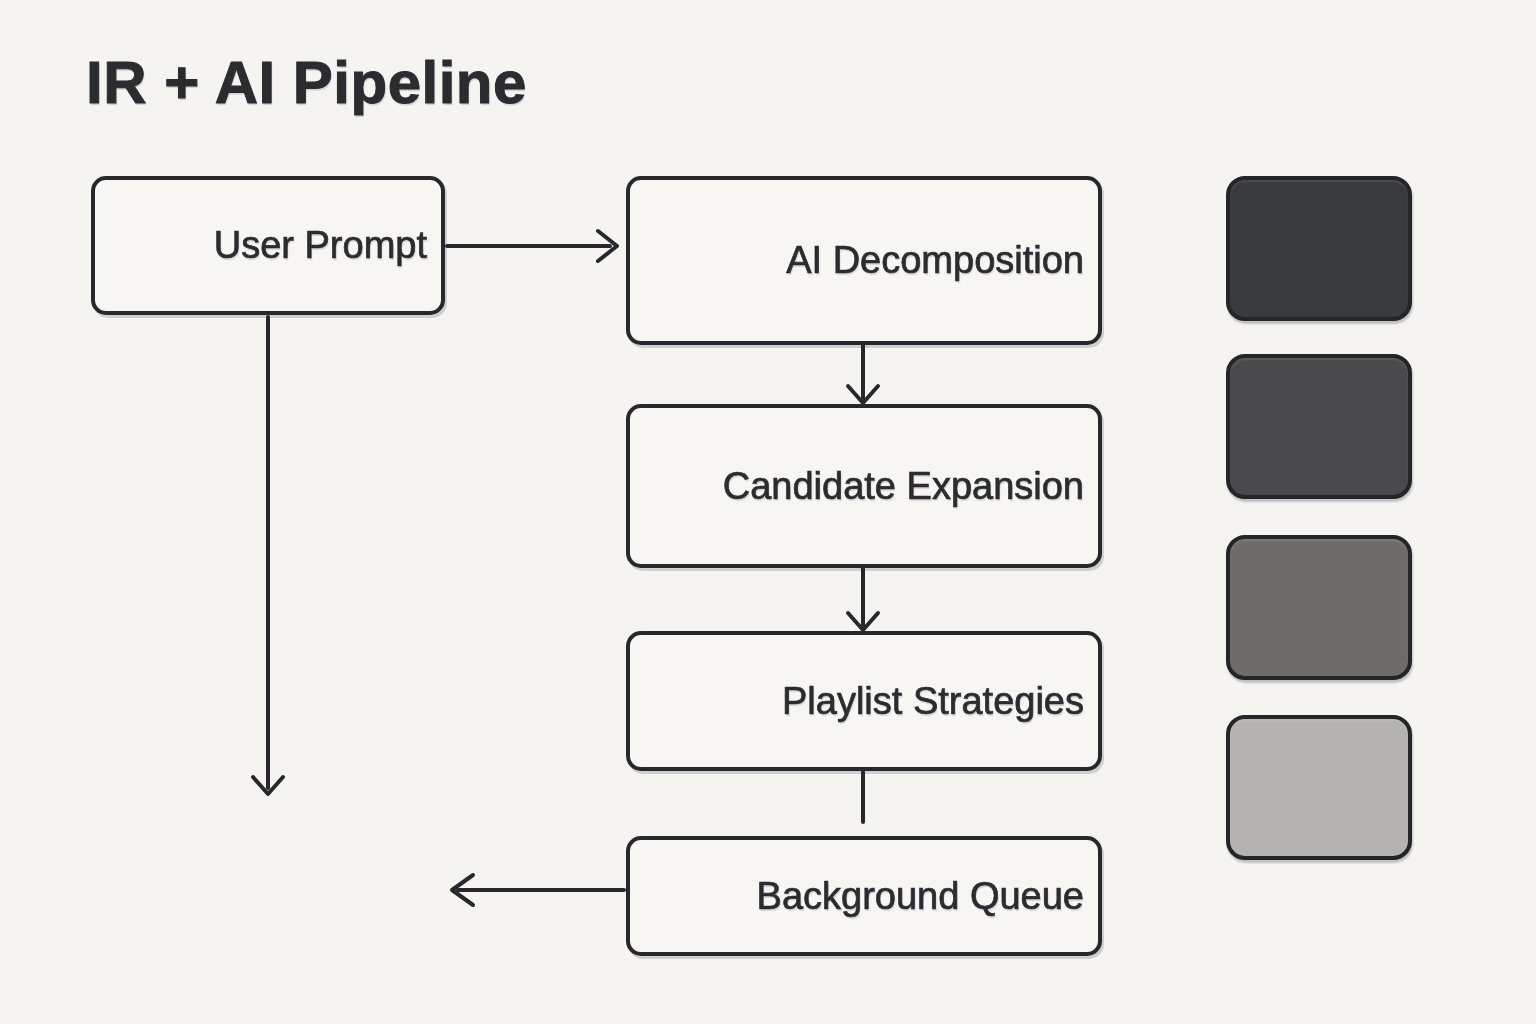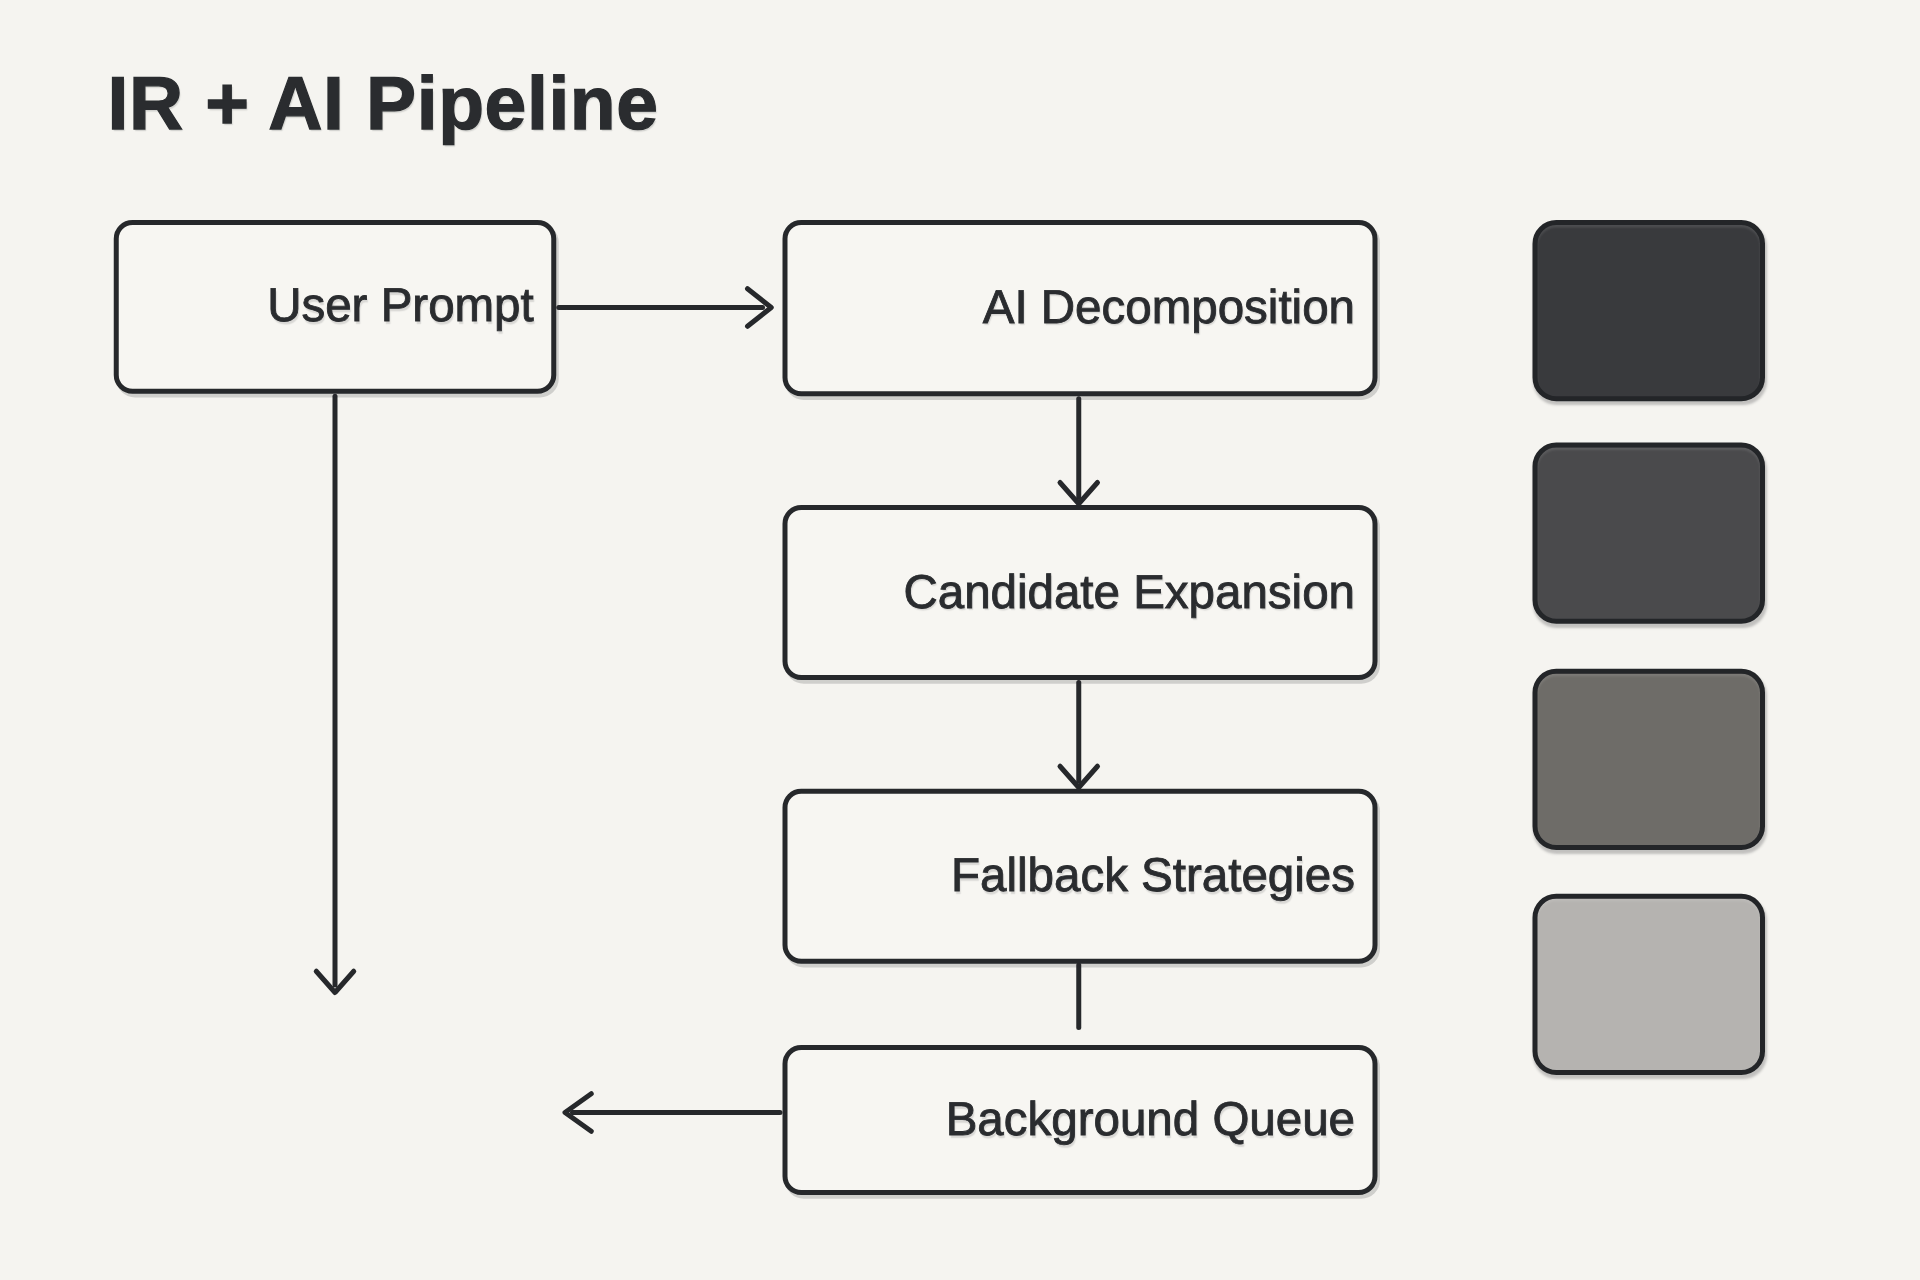--- a/index.html
+++ b/index.html
@@ -56,22 +56,22 @@
     font-size: 38px;
     line-height: 1.28;
     text-align: center;
     white-space: pre-line;
     color: var(--text, #2a2c2f);
     -webkit-text-stroke: 0.7px var(--text, #2a2c2f);
     text-shadow: 1px 2px 1px rgba(40,42,45,0.15);
     padding: 0 14px;
   }
   .node-user-prompt              { left: 91px;  top: 176px; width: 354px; height: 139px; }
-  .node-ai-decomposition         { left: 626px; top: 176px; width: 476px; height: 141px; }
-  .node-candidate-expansion      { left: 626px; top: 404px; width: 476px; height: 140px; }
+  .node-ai-decomposition         { left: 626px; top: 176px; width: 476px; height: 169px; }
+  .node-candidate-expansion      { left: 626px; top: 404px; width: 476px; height: 164px; }
   .node-fallback-strategies      { left: 626px; top: 631px; width: 476px; height: 140px; }
   .node-background-queue         { left: 626px; top: 836px; width: 476px; height: 120px; }
   .node-playable-spotify-playlist{ left: 91px;  top: 797px; width: 354px; height: 165px; }
   .swatch {
     position: absolute;
     box-sizing: border-box;
     left: 1226px;
     width: 186px;
     height: 145px;
     border: 4px solid var(--swatch-border, #232528);
@@ -122,21 +122,21 @@
 
   <div class="node node-ai-decomposition">
     <span class="node-label">AI Decomposition</span>
   </div>
 
   <div class="node node-candidate-expansion">
     <span class="node-label">Candidate Expansion</span>
   </div>
 
   <div class="node node-fallback-strategies">
-    <span class="node-label">Fallback Strategies</span>
+    <span class="node-label">Playlist Strategies</span>
   </div>
 
   <div class="node node-background-queue">
     <span class="node-label">Background Queue</span>
   </div>
 
 
   <div class="swatch swatch-1" style="background: rgb(57, 58, 61);"></div>
   <div class="swatch swatch-2" style="background: rgb(74, 74, 76);"></div>
   <div class="swatch swatch-3" style="background: rgb(110, 108, 104);"></div>

